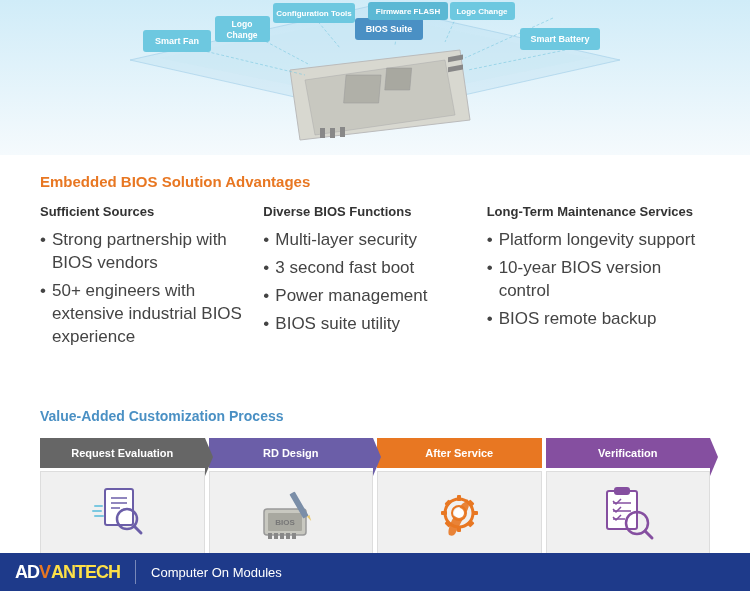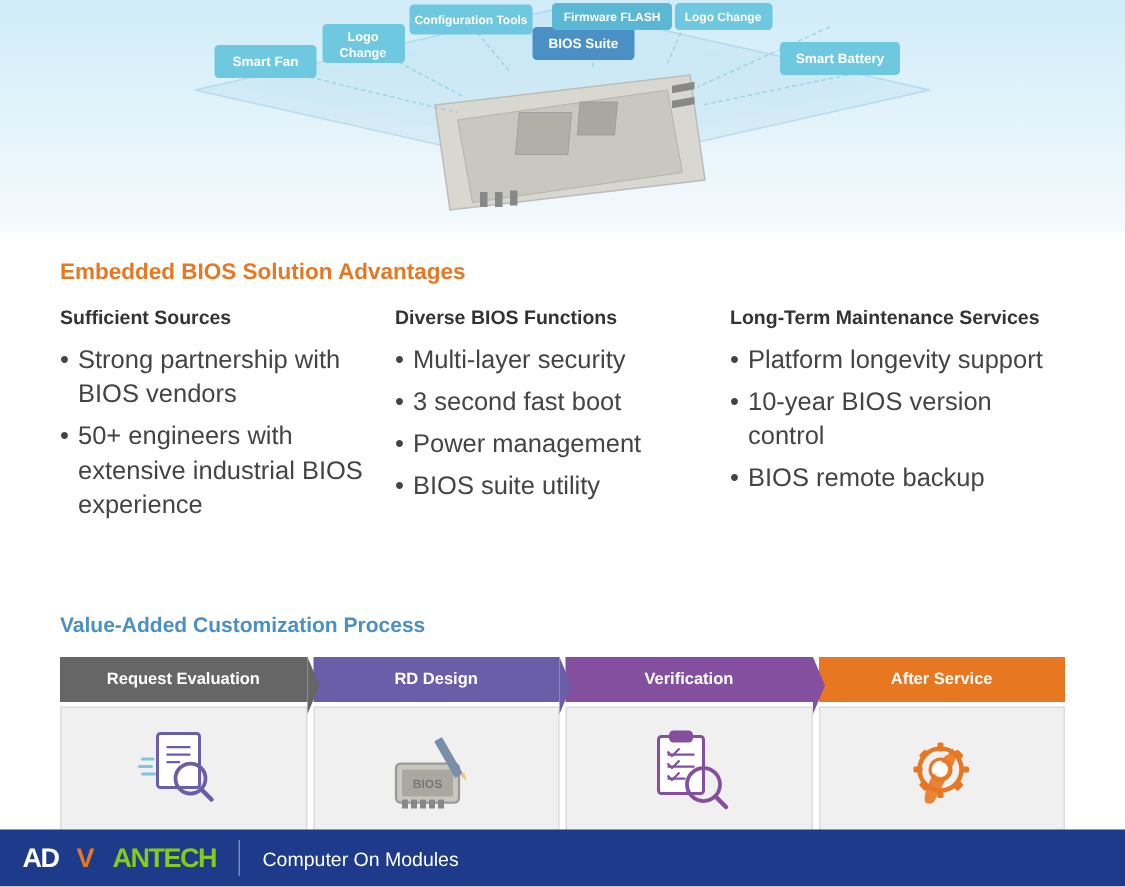--- a/index.html
+++ b/index.html
@@ -101,21 +101,21 @@
       height: 38px;
       background: #1e3a8a;
       display: flex;
       align-items: center;
       padding: 0 15px;
     }
 
     .footer-logo {
       display: flex;
       align-items: flex-end;
-      gap: 12px;
+      gap: 0;
     }
 
     .footer-divider {
       width: 1px;
       height: 24px;
       background: rgba(255,255,255,0.4);
       margin: 0 15px;
     }
 
     .footer-text {
@@ -321,20 +321,46 @@
           <rect x="30" y="52" width="4" height="6" fill="#888"></rect>
           <rect x="36" y="52" width="4" height="6" fill="#888"></rect>
 
           <rect x="40" y="10" width="6" height="28" rx="1" fill="#7b8ea8" transform="rotate(-30 43 24)"></rect>
           <polygon points="44,38 47,38 45.5,44" fill="#e8c870" transform="rotate(-30 43 24)"></polygon>
         </svg>
       </div>
     </div>
 
     <div class="process-step-wrapper">
+      <div class="step-banner banner-4">
+        <span>After Service</span>
+      </div>
+      <div class="icon-box">
+        <svg width="65" height="65" viewBox="0 0 65 65">
+
+          <circle cx="32" cy="32" r="14" fill="none" stroke="#e87722" stroke-width="3"></circle>
+          <circle cx="32" cy="32" r="7" fill="none" stroke="#e87722" stroke-width="2"></circle>
+
+          <rect x="30" y="14" width="4" height="6" rx="1" fill="#e87722"></rect>
+          <rect x="30" y="45" width="4" height="6" rx="1" fill="#e87722"></rect>
+          <rect x="14" y="30" width="6" height="4" rx="1" fill="#e87722"></rect>
+          <rect x="45" y="30" width="6" height="4" rx="1" fill="#e87722"></rect>
+
+          <rect x="19" y="19" width="4" height="6" rx="1" fill="#e87722" transform="rotate(45 21 22)"></rect>
+          <rect x="42" y="40" width="4" height="6" rx="1" fill="#e87722" transform="rotate(45 44 43)"></rect>
+          <rect x="19" y="40" width="4" height="6" rx="1" fill="#e87722" transform="rotate(-45 21 43)"></rect>
+          <rect x="42" y="19" width="4" height="6" rx="1" fill="#e87722" transform="rotate(-45 44 22)"></rect>
+
+          <path d="M 25 39 Q 20 50 22 54 Q 26 56 28 53 L 40 30 Q 44 22 40 18 Q 38 22 35 23 Z" fill="#e87722" opacity="0.9"></path>
+          <circle cx="32" cy="32" r="5" fill="white"></circle>
+        </svg>
+      </div>
+    </div>
+
+    <div class="process-step-wrapper">
       <div class="step-banner banner-3">
         <span>Verification</span>
       </div>
       <div class="icon-box">
         <svg width="65" height="65" viewBox="0 0 65 65">
 
           <rect x="12" y="10" width="30" height="38" rx="2" fill="white" stroke="#854fa0" stroke-width="2"></rect>
           <rect x="19" y="6" width="16" height="8" rx="3" fill="#854fa0"></rect>
 
           <line x1="18" y1="22" x2="36" y2="22" stroke="#854fa0" stroke-width="1.5"></line>
@@ -343,50 +369,24 @@
           <polyline points="18,28 21,31 26,26" fill="none" stroke="#854fa0" stroke-width="1.5"></polyline>
           <line x1="18" y1="38" x2="30" y2="38" stroke="#854fa0" stroke-width="1.5"></line>
           <polyline points="18,36 21,39 26,34" fill="none" stroke="#854fa0" stroke-width="1.5"></polyline>
 
           <circle cx="42" cy="42" r="11" fill="none" stroke="#854fa0" stroke-width="2.5"></circle>
           <line x1="50" y1="50" x2="57" y2="57" stroke="#854fa0" stroke-width="3" stroke-linecap="round"></line>
         </svg>
       </div>
     </div>
 
-    <div class="process-step-wrapper">
-      <div class="step-banner banner-4">
-        <span>After Service</span>
-      </div>
-      <div class="icon-box">
-        <svg width="65" height="65" viewBox="0 0 65 65">
-
-          <circle cx="32" cy="32" r="14" fill="none" stroke="#e87722" stroke-width="3"></circle>
-          <circle cx="32" cy="32" r="7" fill="none" stroke="#e87722" stroke-width="2"></circle>
-
-          <rect x="30" y="14" width="4" height="6" rx="1" fill="#e87722"></rect>
-          <rect x="30" y="45" width="4" height="6" rx="1" fill="#e87722"></rect>
-          <rect x="14" y="30" width="6" height="4" rx="1" fill="#e87722"></rect>
-          <rect x="45" y="30" width="6" height="4" rx="1" fill="#e87722"></rect>
-
-          <rect x="19" y="19" width="4" height="6" rx="1" fill="#e87722" transform="rotate(45 21 22)"></rect>
-          <rect x="42" y="40" width="4" height="6" rx="1" fill="#e87722" transform="rotate(45 44 43)"></rect>
-          <rect x="19" y="40" width="4" height="6" rx="1" fill="#e87722" transform="rotate(-45 21 43)"></rect>
-          <rect x="42" y="19" width="4" height="6" rx="1" fill="#e87722" transform="rotate(-45 44 22)"></rect>
-
-          <path d="M 25 39 Q 20 50 22 54 Q 26 56 28 53 L 40 30 Q 44 22 40 18 Q 38 22 35 23 Z" fill="#e87722" opacity="0.9"></path>
-          <circle cx="32" cy="32" r="5" fill="white"></circle>
-        </svg>
-      </div>
-    </div>
-
   </div>
 </div>
 
 <div class="footer">
   <div class="footer-logo">
     <span style="color:white; font-size:18px; font-weight:900; font-family:Arial; letter-spacing:-1px;">AD</span>
       <span style="color:#e87722; font-size:18px; font-weight:900; font-family:Arial;">V</span>
-      <span style="color:#84cc16; font-size:18px; font-weight:900; font-family:Arial; letter-spacing:-1px;">ANTECH</span>
+      <span style="color:#fde047; font-size:18px; font-weight:900; font-family:Arial; letter-spacing:-1px;">ANTECH</span>
   </div>
   <div class="footer-divider"></div>
   <span class="footer-text">Computer On Modules</span>
 </div>
 
 </body></html>

